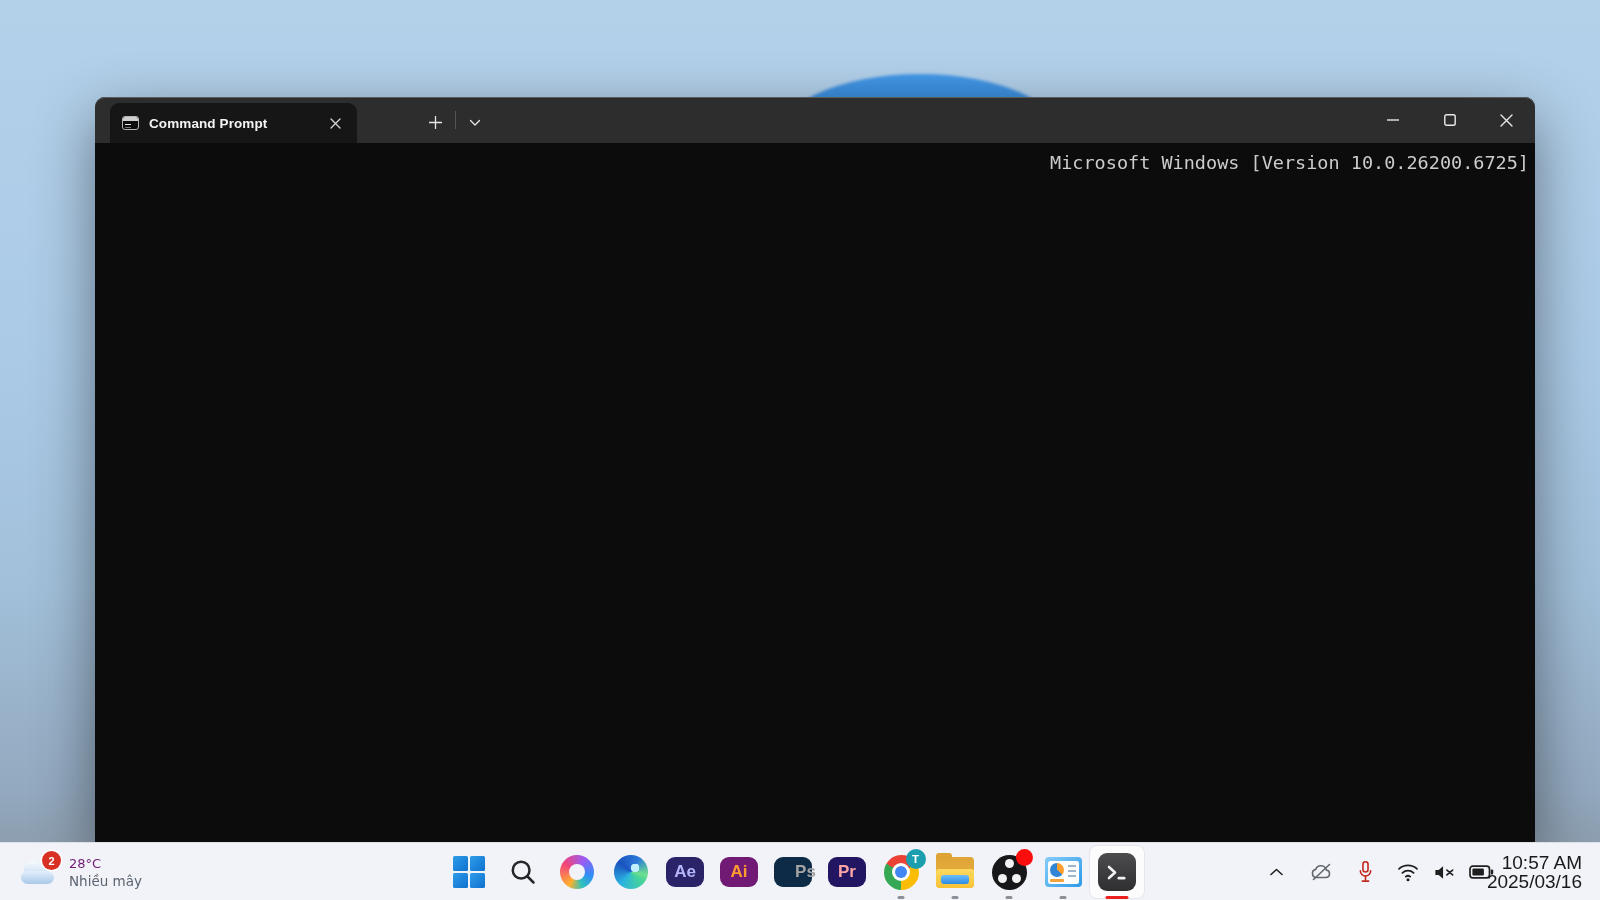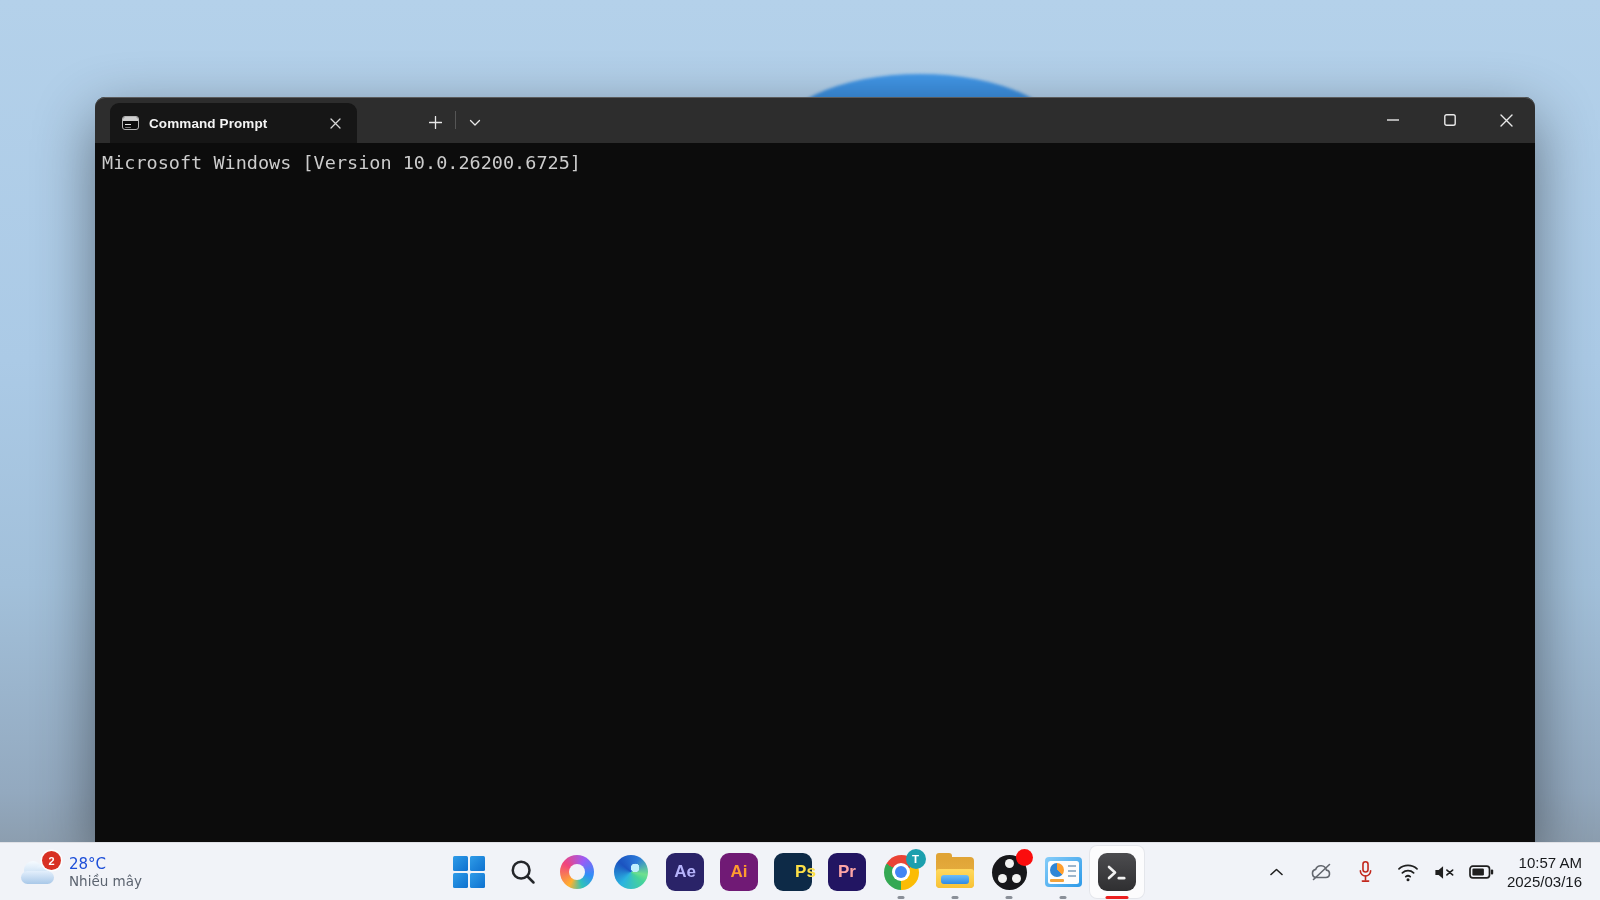--- a/index.html
+++ b/index.html
@@ -48,21 +48,21 @@
   .tabchev { position:absolute; left:366px; bottom:5px; width:28px; height:31px; border-radius:5px; }
   .captions { position:absolute; right:0; top:0; height:46px; display:flex; }
   .caption-btn { width:57px; height:46px; }
   .caption-btn:last-child { border-radius:0 10px 0 0; }
 
   
   .termbody {
     position:absolute; top:46px; left:0; right:0; bottom:0;
     background:#0c0c0c; padding:8px 6px 0 7px;
     font-family:"DejaVu Sans Mono","Liberation Mono",monospace;
-    font-size:18.5px; line-height:23px; color:#cccccc;
+    font-size:18.5px; line-height:23px; color:#cccccc;text-align:right;
   }
   .tline { min-height:23px; white-space:pre; }
   .cursor { display:inline-block; width:2px; height:17px; background:#cccccc; margin-left:2px; vertical-align:-2px; }
 
   
   .taskbar {
     position:absolute; left:0; right:0; bottom:0; height:58px;
     background:#f1f3f8; border-top:1px solid rgba(0,0,0,.07);
   }
 
@@ -72,45 +72,45 @@
   .cloud-puff1 { position:absolute; left:4px; top:3px; width:18px; height:18px; border-radius:50%; background:linear-gradient(180deg,#f6fbff,#bcd6f0); }
   .cloud-puff2 { position:absolute; left:15px; top:7px; width:14px; height:14px; border-radius:50%; background:linear-gradient(180deg,#eef7ff,#b0cdea); }
   .cloud-base  { position:absolute; left:1px; bottom:2px; width:33px; height:13px; border-radius:8px; background:linear-gradient(180deg,#e3effc,#a9c8e8); }
   .weather-badge {
     position:absolute; top:-7px; right:-3px; width:19px; height:19px; border-radius:50%;
     background:#d83023; color:#fff; font-size:11px; font-weight:700;
     display:flex; align-items:center; justify-content:center;
     box-shadow:0 0 0 1.5px rgba(255,255,255,.8);
   }
   .weather-text { display:flex; flex-direction:column; justify-content:center; font-family:"DejaVu Sans","Liberation Sans",sans-serif; }
-  .weather-temp { font-size:15px; color:#1d4ed8; line-height:18px; }
+  .weather-temp { font-size:13px; color:#701a75; line-height:18px; }
   .weather-cond { font-size:13.5px; color:#5c6470; line-height:17px; }
 
   
   .apps { position:absolute; left:442px; top:3px; display:flex; }
   .appcell { position:relative; width:54px; height:52px; display:flex; align-items:center; justify-content:center; border-radius:7px; }
   .appcell.active { background:#fcfcfd; box-shadow:0 0 0 1px rgba(0,0,0,.05); }
   .run-dot { position:absolute; bottom:-1px; left:50%; transform:translateX(-50%); width:7px; height:3px; border-radius:2px; background:#8a8f98; }
   .run-bar { position:absolute; bottom:-1px; left:50%; transform:translateX(-50%); width:23px; height:3.5px; border-radius:2px; background:#ec1f1f; }
 
   .win-start { width:33px; height:33px; display:grid; grid-template-columns:15px 15px; grid-template-rows:15px 15px; gap:2.5px; }
   .win-start span { background:linear-gradient(135deg,#2f9ce8,#0e71cf); border-radius:1.5px; }
 
   .copilot { position:relative; width:34px; height:34px; border-radius:50%;
     background:conic-gradient(from 210deg,#ffb12e,#f1447c 95deg,#9a5cf6 180deg,#2f8ef7 255deg,#2fc3b9 310deg,#ffb12e 360deg); }
   .copilot::after { content:''; position:absolute; left:9px; top:9px; width:16px; height:16px; border-radius:50%; background:#f1f3f8; }
 
   .edge { width:34px; height:34px; border-radius:50%;
     background:radial-gradient(circle at 62% 38%, #bfeffd 0 14%, rgba(0,0,0,0) 15%),
                conic-gradient(from 130deg,#46d39a,#2bb3e0 90deg,#1b53c0 180deg,#2b79d8 260deg,#6fe08e 330deg,#46d39a 360deg); }
 
-  .tile { width:38px; height:38px; border-radius:9px; display:flex; align-items:center; justify-content:center; font-size:17px; font-weight:700; }
+  .tile { width:38px; height:30px; border-radius:9px; display:flex; align-items:center; justify-content:center; font-size:17px; font-weight:700; }
   .tile.ae { background:#2a2368; color:#b6b4fb; }
   .tile.ai { background:#701a75; color:#ff9c2e; }
-  .tile.ps { background:#0d2a47; color:#fde047;padding-left:25px; }
+  .tile.ps { background:#0d2a47; color:#a3a3a3;padding-left:25px; }
   .tile.pr { background:#221562; color:#fca5a5; }
 
   .chrome { position:relative; width:35px; height:35px; border-radius:50%;
     background:conic-gradient(from 60deg,#fbbc05 0 120deg,#34a853 120deg 240deg,#ea4335 240deg 360deg); }
   .chrome::before { content:''; position:absolute; left:8.5px; top:8.5px; width:18px; height:18px; border-radius:50%; background:#fff; }
   .chrome::after  { content:''; position:absolute; left:11.5px; top:11.5px; width:12px; height:12px; border-radius:50%; background:#4285f4; }
   .chrome-badge { position:absolute; top:-6px; right:-7px; width:20px; height:20px; border-radius:50%;
     background:#1b9fae; color:#fff; font-size:11.5px; font-weight:700;
     display:flex; align-items:center; justify-content:center; z-index:2; }
 
@@ -133,21 +133,21 @@
   .mon-line { position:absolute; right:3px; width:8px; height:2px; background:#9db6cc; }
   .mon-line.l1{ top:4px; } .mon-line.l2{ top:9px; } .mon-line.l3{ top:14px; }
   .mon-bar { position:absolute; left:2.5px; bottom:2px; width:14px; height:2.5px; background:#f2a33c; border-radius:1px; }
 
   .termico { width:38px; height:38px; border-radius:9px; background:linear-gradient(180deg,#4c4c4f,#2f2f31); display:flex; align-items:center; justify-content:center; }
 
   
   .tray { position:absolute; right:104px; top:0; height:58px; display:flex; align-items:center; }
   .trayslot { height:40px; display:flex; align-items:center; justify-content:center; border-radius:5px; }
   .gap-lg { margin-right:17px; } .gap-sm { margin-right:8px; }
-  .clock { position:absolute; right:14px; top:0; height:58px; display:flex; flex-direction:column; justify-content:center; text-align:right; font-size:15px; color:#17191c; line-height:19px; padding:0 4px; border-radius:5px; }
+  .clock { position:absolute; right:14px; top:0; height:58px; display:flex; flex-direction:column; justify-content:center; text-align:right; font-size:19px; color:#17191c; line-height:19px; padding:0 4px; border-radius:5px; }
 </style>
 </head>
 <body>
 
 <div class="desktop">
   <div class="bloom"></div>
 
   <div class="window">
     <div class="titlebar">
 

